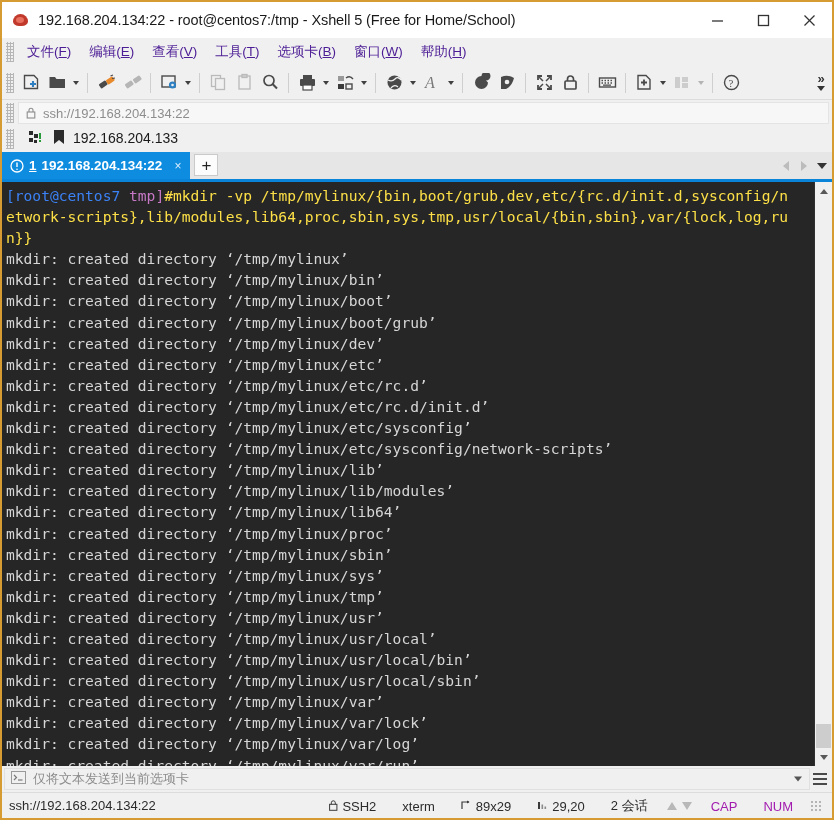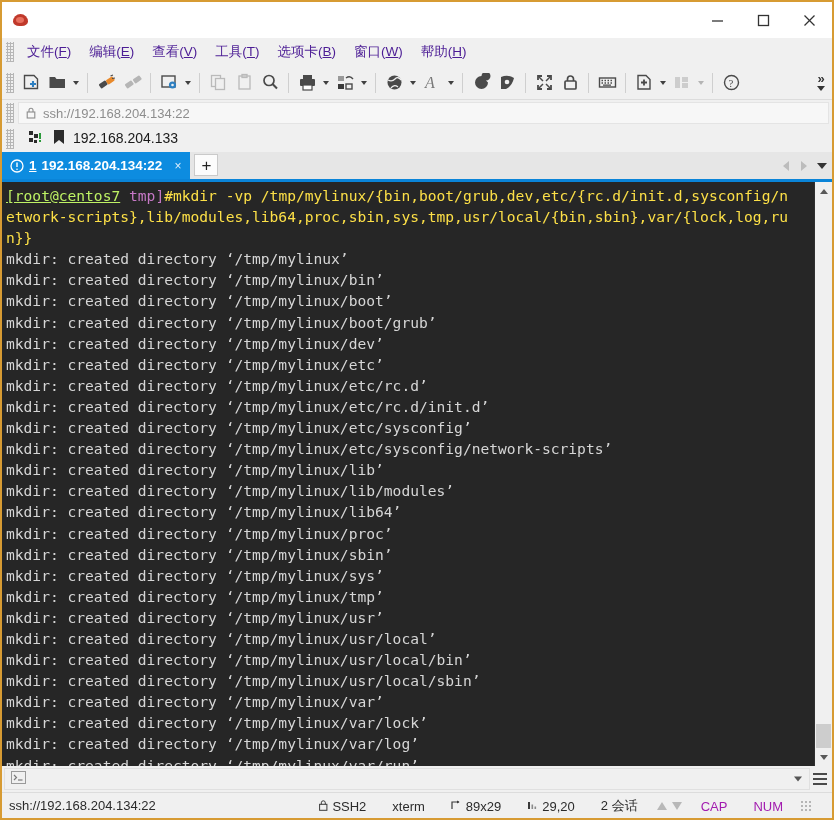--- a/index.html
+++ b/index.html
@@ -201,21 +201,21 @@
     background: #262626;
     padding: 3px 0 0 4px;
     overflow: hidden;
     font-family: "DejaVu Sans Mono", "Liberation Mono", monospace;
     font-size: 14.6px;
     line-height: 21.1px;
     color: #d6d6d6;
     white-space: pre;
   }
   .term .ln { height: 21.1px; }
-  .c-red  { color: #bef264; text-decoration: underline; }
+  .c-red  { color: #3b82f6; }
   .c-mag  { color: #c678c6; }
   .c-wht  { color: #fde047; }
   .term-scroll {
     flex: 0 0 18px;
     background: #f0f0f0;
     border-left: 1px solid #2f2f2f;
     display: flex; flex-direction: column;
     align-items: stretch;
   }
   .sb-arrow {
@@ -272,21 +272,21 @@
     height: 26px; flex: 0 0 26px;
     background: #f0f0f0;
     border-top: 1px solid #dcdcdc;
     display:flex; align-items:center;
     font-size: 13px; color: #2b2b2b;
     position: relative;
     padding-left: 7px;
   }
   .st-left { flex: 0 0 auto; }
   .st-right {
-    position:absolute; right: 20px; top:0; height:26px;
+    position:absolute; right: 10px; top:0; height:26px;
     display:flex; align-items:center; gap: 0;
   }
   .st-cell {
     display:flex; align-items:center; gap:4px;
     padding: 0 13px;
     white-space:nowrap;
   }
   .st-dim { color:#a21caf; }
   .st-arrows { display:flex; gap:5px; padding:0 6px; }
   .arr-up { width:0;height:0;border-left:5px solid transparent;border-right:5px solid transparent;border-bottom:8px solid #b8b8b8; }
@@ -299,20 +299,21 @@
 </style>
 </head>
 <body>
 
 <div id="app">
 
   <div class="titlebar">
     <div class="app-icon">
         <div class="shell"></div>
       </div>
+    <div class="title-text">192.168.204.134:22 - root@centos7:/tmp - Xshell 5 (Free for Home/School)</div>
     <div class="win-ctrls">
       <div class="win-btn">
         <svg width="13" height="13" viewBox="0 0 13 13">
             <line x1="1" y1="7" x2="12" y2="7" stroke="#333" stroke-width="1.3"></line>
           </svg>
       </div>
       <div class="win-btn">
         <svg width="13" height="13" viewBox="0 0 13 13">
             <rect x="1.5" y="1.5" width="10" height="10" fill="none" stroke="#333" stroke-width="1.3"></rect>
           </svg>
@@ -576,20 +577,21 @@
 
   <div class="sendbar">
     <div class="send-input">
       <span>
         <svg width="15" height="13" viewBox="0 0 15 13">
           <rect x="0.5" y="0.5" width="14" height="12" fill="none" stroke="#9a9a9a" stroke-width="1"></rect>
           <path d="M3 4 L5.5 6.5 L3 9" fill="none" stroke="#7a7a7a" stroke-width="1.2"></path>
           <line x1="7" y1="9" x2="11.5" y2="9" stroke="#7a7a7a" stroke-width="1.2"></line>
         </svg>
       </span>
+      <span>仅将文本发送到当前选项卡</span>
       <span class="send-caret"></span>
     </div>
     <div class="send-menu">
         <i></i>
         <i></i>
         <i></i>
       </div>
   </div>
 
   <div class="statusbar">

